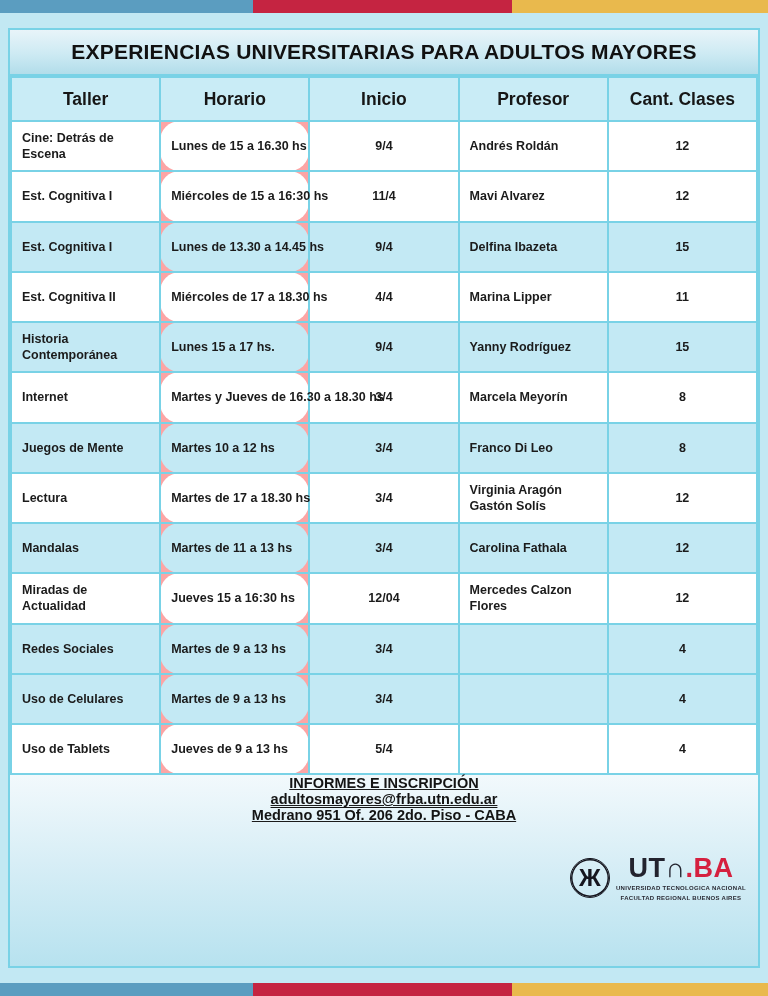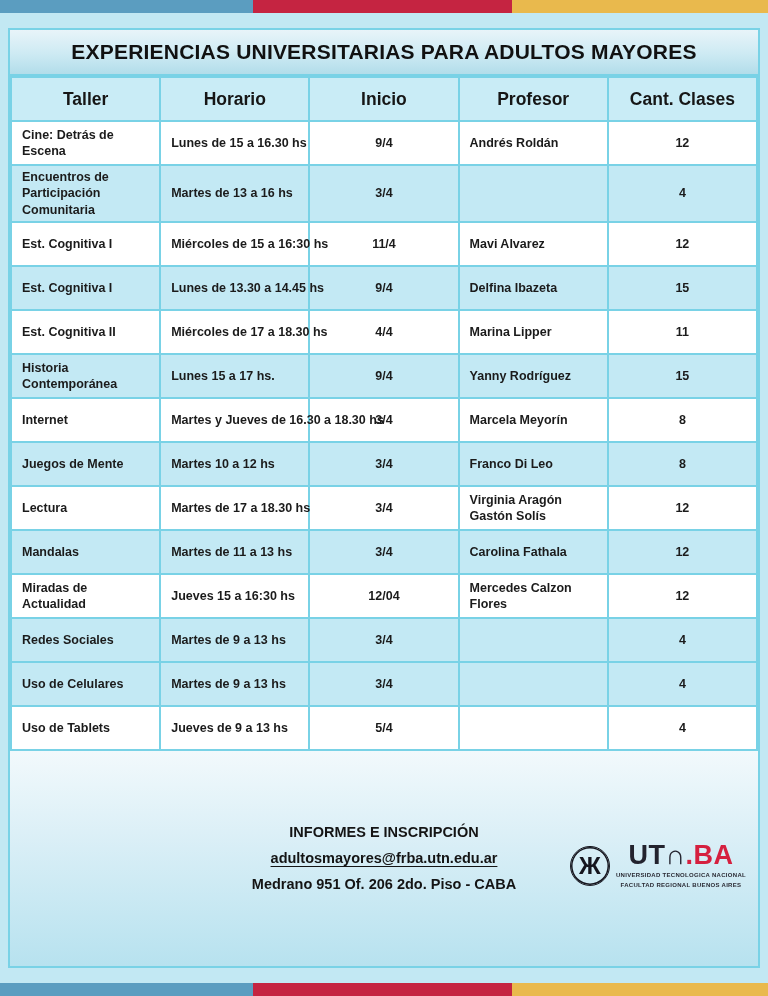--- a/index.html
+++ b/index.html
@@ -64,36 +64,36 @@
   }
   tbody td {
     height:44px;
     font-size:12.5px;
     background:#ffffff;
     padding:3px 6px 3px 10px;
     line-height:1.3;
   }
   tbody tr.alt td { background:#c3e9f4; }
   .col-taller   { width:168px; white-space:pre-line; }
-  .col-horario  { width:227px; white-space:nowrap; }
+  .col-horario  { width:227px; white-space:nowrap;border-radius:20px; }
   .col-inicio   { width:70px;  text-align:center; padding:3px 14px; }
   .col-profesor { width:154px; white-space:pre-line; }
-  .col-clases   { width:133px; text-align:center; padding:0 2px; }
+  .col-clases   { width:133px; text-align:center; padding:16px 2px; }
 
   
   .footer {
     flex:1;
     min-height:0;
     position:relative;
     background:linear-gradient(#f2f9fc, #d8eef6 45%, #b7e2ef);
     display:flex;
     flex-direction:column;
     align-items:center;
-    justify-content:center;
-    gap:10px;
+    justify-content:flex-start;
+    text-decoration:underline;
   }
   .footer-line { font-size:14.5px; color:#141414; }
   .footer-email { font-size:14.5px; color:#141414; text-decoration:underline; text-underline-offset:3px; }
 
   .logo {
     position:absolute;
     right:12px;
     top:50%;
     transform:translateY(-34%);
     display:flex;
@@ -141,28 +141,20 @@
             <th>Cant. Clases</th>
           </tr>
       </thead>
       <tbody>
           <tr>
             <td class="col-taller">Cine: Detrás de Escena</td>
             <td class="col-horario">Lunes de 15 a 16.30 hs</td>
             <td class="col-inicio">9/4</td>
             <td class="col-profesor">Andrés Roldán</td>
             <td class="col-clases">12</td>
-          </tr>
-          <tr class="alt">
-            <td class="col-taller">Encuentros de
-Participación Comunitaria</td>
-            <td class="col-horario">Martes de 13 a  16 hs</td>
-            <td class="col-inicio">3/4</td>
-            <td class="col-profesor"></td>
-            <td class="col-clases">4</td>
           </tr>
           <tr>
             <td class="col-taller">Est. Cognitiva I</td>
             <td class="col-horario">Miércoles de 15 a 16:30 hs</td>
             <td class="col-inicio">11/4</td>
             <td class="col-profesor">Mavi Alvarez</td>
             <td class="col-clases">12</td>
           </tr>
           <tr class="alt">
             <td class="col-taller">Est. Cognitiva I</td>

